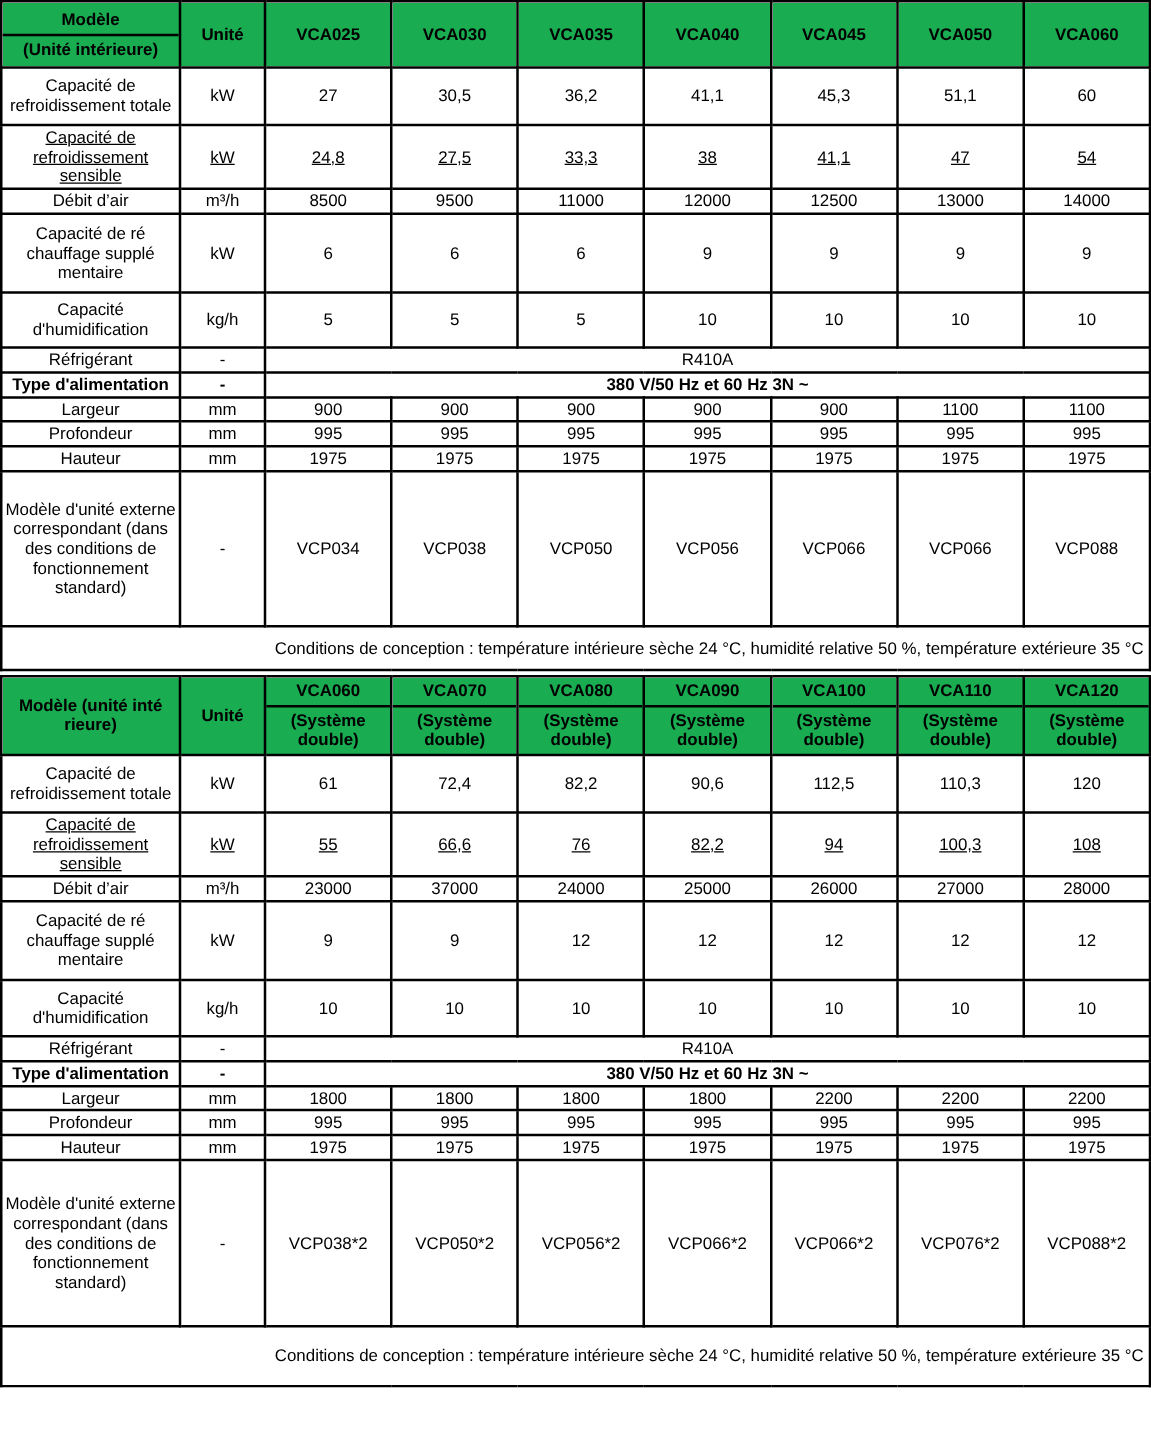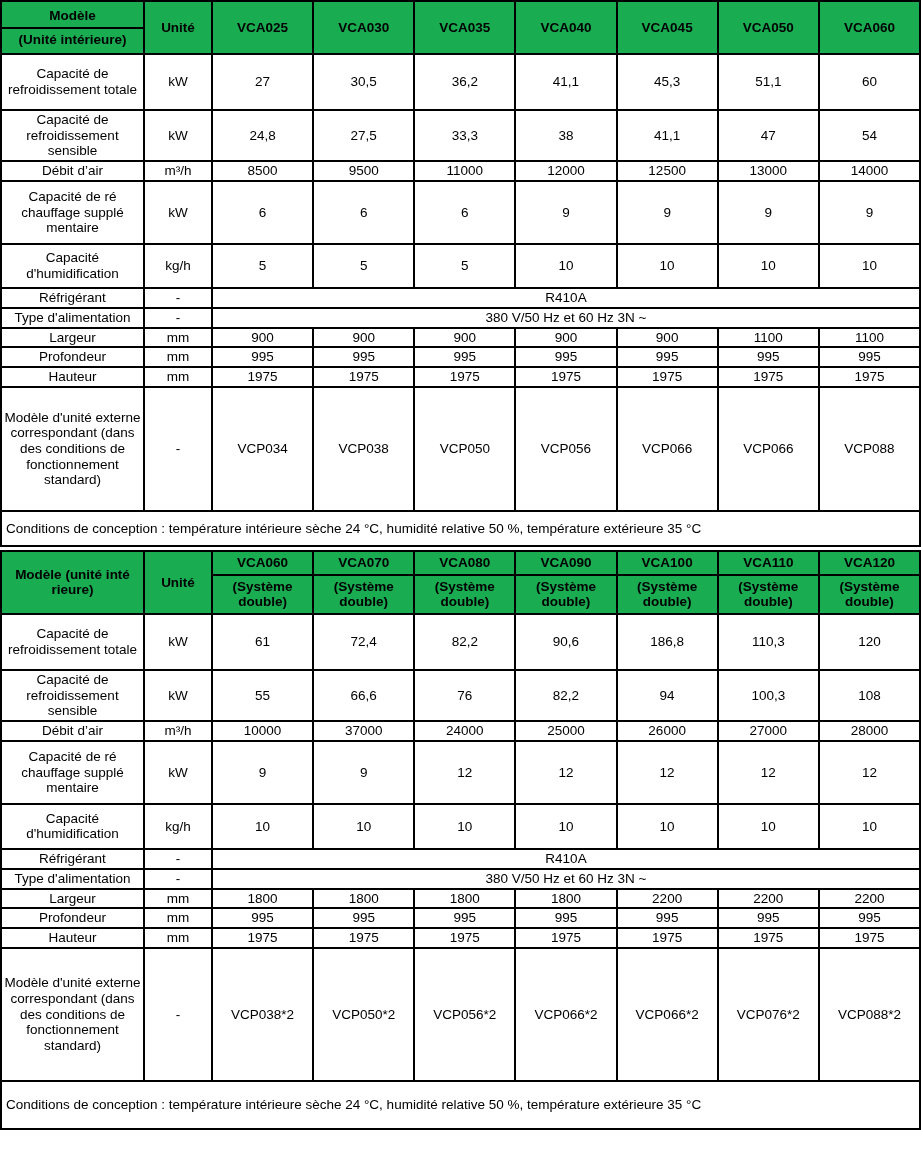--- a/index.html
+++ b/index.html
@@ -6,34 +6,34 @@
   body{width:921px;font-family:"Liberation Sans","DejaVu Sans",sans-serif;color:#000;}
   table.spec{border-collapse:collapse;table-layout:fixed;width:921px;}
   .spec th,.spec td{border:2px solid #000;text-align:center;vertical-align:middle;
     font-size:13.5px;line-height:1.16;padding:1px 2px;overflow:hidden;}
   .spec thead th{background:var(--green,#19AC50);font-weight:bold;padding:0 2px;}
   .spec thead th.split{padding:0;}
   .split .top{border-bottom:2px solid #000;padding:2px 2px 3px 2px;}
   .split .bottom{padding:3px 2px 2px 2px;}
   .t1 thead tr{height:53px;}
   .t2 thead tr{height:63px;border-radius:17px;}
-  tbody tr:nth-child(1){height:56px;}
-  tbody tr:nth-child(2){height:49px;}
+  tbody tr:nth-child(1){height:46px;}
+  tbody tr:nth-child(2){height:49px;text-decoration:underline;}
   tbody tr:nth-child(3){height:20px;}
   tbody tr:nth-child(4){height:63px;}
   tbody tr:nth-child(5){height:44px;}
   tbody tr:nth-child(6){height:19px;}
-  tbody tr:nth-child(7){height:20px;}
+  tbody tr:nth-child(7){height:20px;font-weight:bold;}
   tbody tr:nth-child(8){height:19px;margin-left:30px;}
   tbody tr:nth-child(9){height:19px;}
   tbody tr:nth-child(10){height:20px;}
   .t1 tbody tr:nth-child(11){height:124px;}
   .t2 tbody tr:nth-child(11){height:133px;}
   .t2 tbody tr:nth-child(5){height:45px;}
-  .foot-row td{text-align:left;padding:4px 4px;margin-left:20px;}
+  .foot-row td{text-align:right;padding:4px 4px;margin-left:20px;}
   .t1 .foot-row{height:35px;}
   .t2 .foot-row{height:48px;}
   .t2{margin-top:3px;}
 </style>
 </head>
 <body>
 
 <table class="spec t1">
   <colgroup>
     <col style="width:143px">
@@ -227,39 +227,39 @@
     </tr>
   </thead>
   <tbody>
       <tr>
         <td>Capacité de refroidissement totale</td>
         <td>kW</td>
         <td>61</td>
         <td>72,4</td>
         <td>82,2</td>
         <td>90,6</td>
-        <td>186,8</td>
+        <td>112,5</td>
         <td>110,3</td>
         <td>120</td>
       </tr>
       <tr>
         <td>Capacité de refroidissement sensible</td>
         <td>kW</td>
         <td>55</td>
         <td>66,6</td>
         <td>76</td>
         <td>82,2</td>
         <td>94</td>
         <td>100,3</td>
         <td>108</td>
       </tr>
       <tr>
         <td>Débit d’air</td>
         <td>m³/h</td>
-        <td>10000</td>
+        <td>23000</td>
         <td>37000</td>
         <td>24000</td>
         <td>25000</td>
         <td>26000</td>
         <td>27000</td>
         <td>28000</td>
       </tr>
       <tr>
         <td>Capacité de ré chauffage supplé mentaire</td>
         <td>kW</td>

